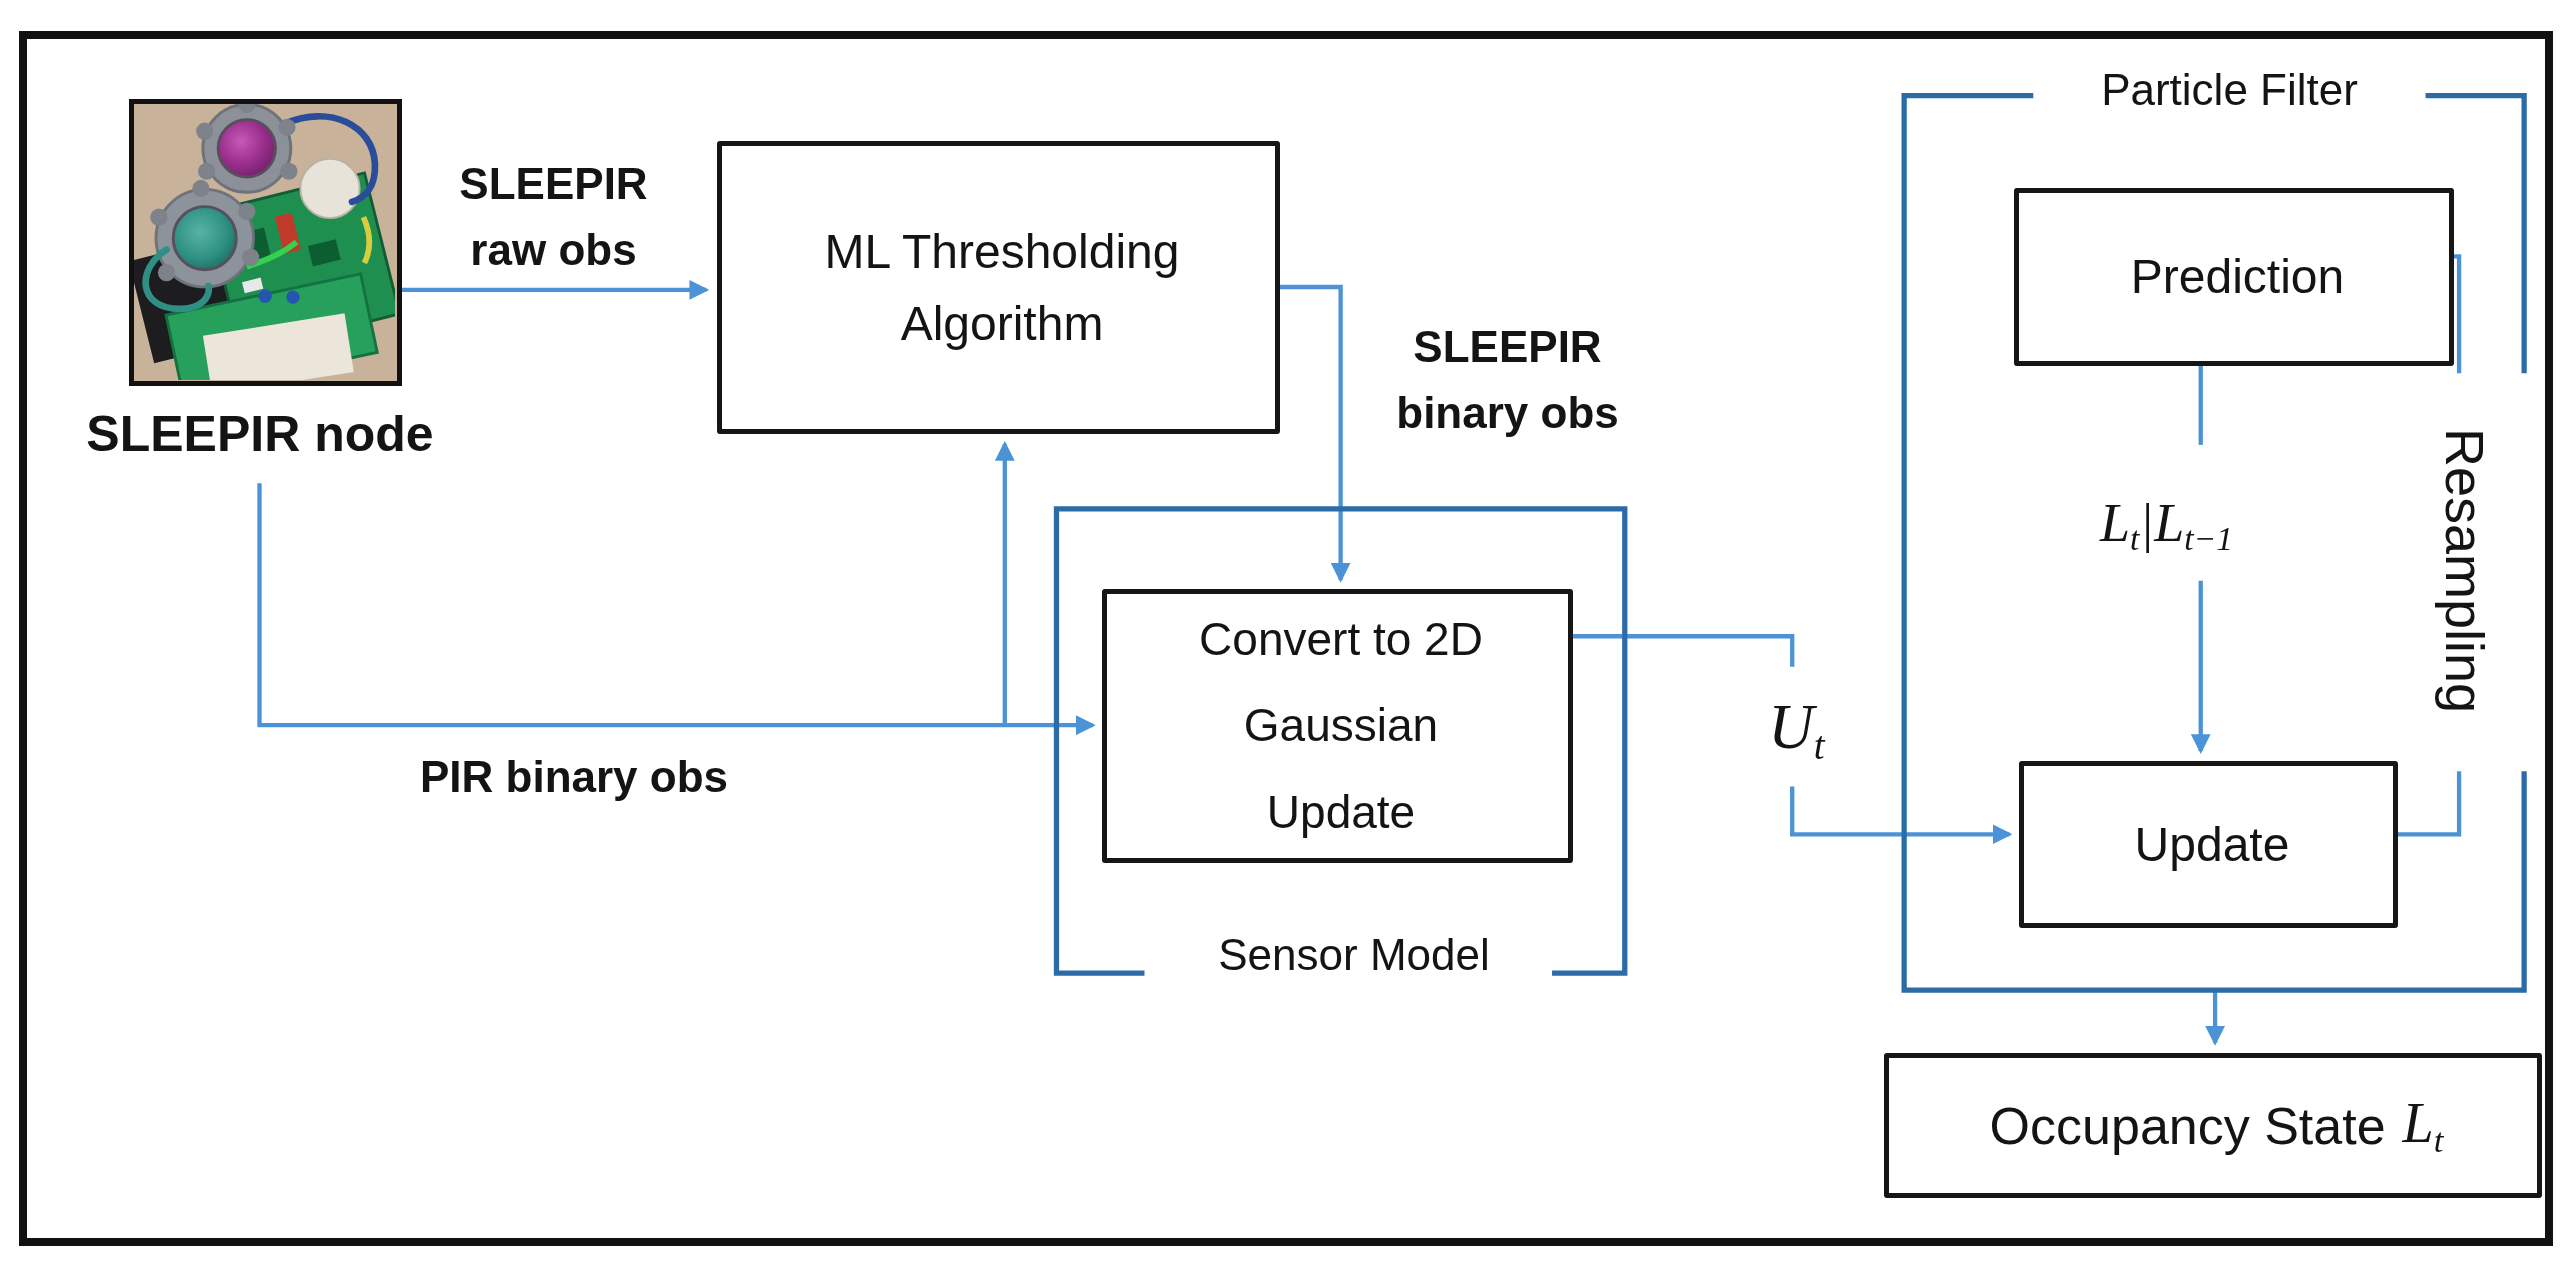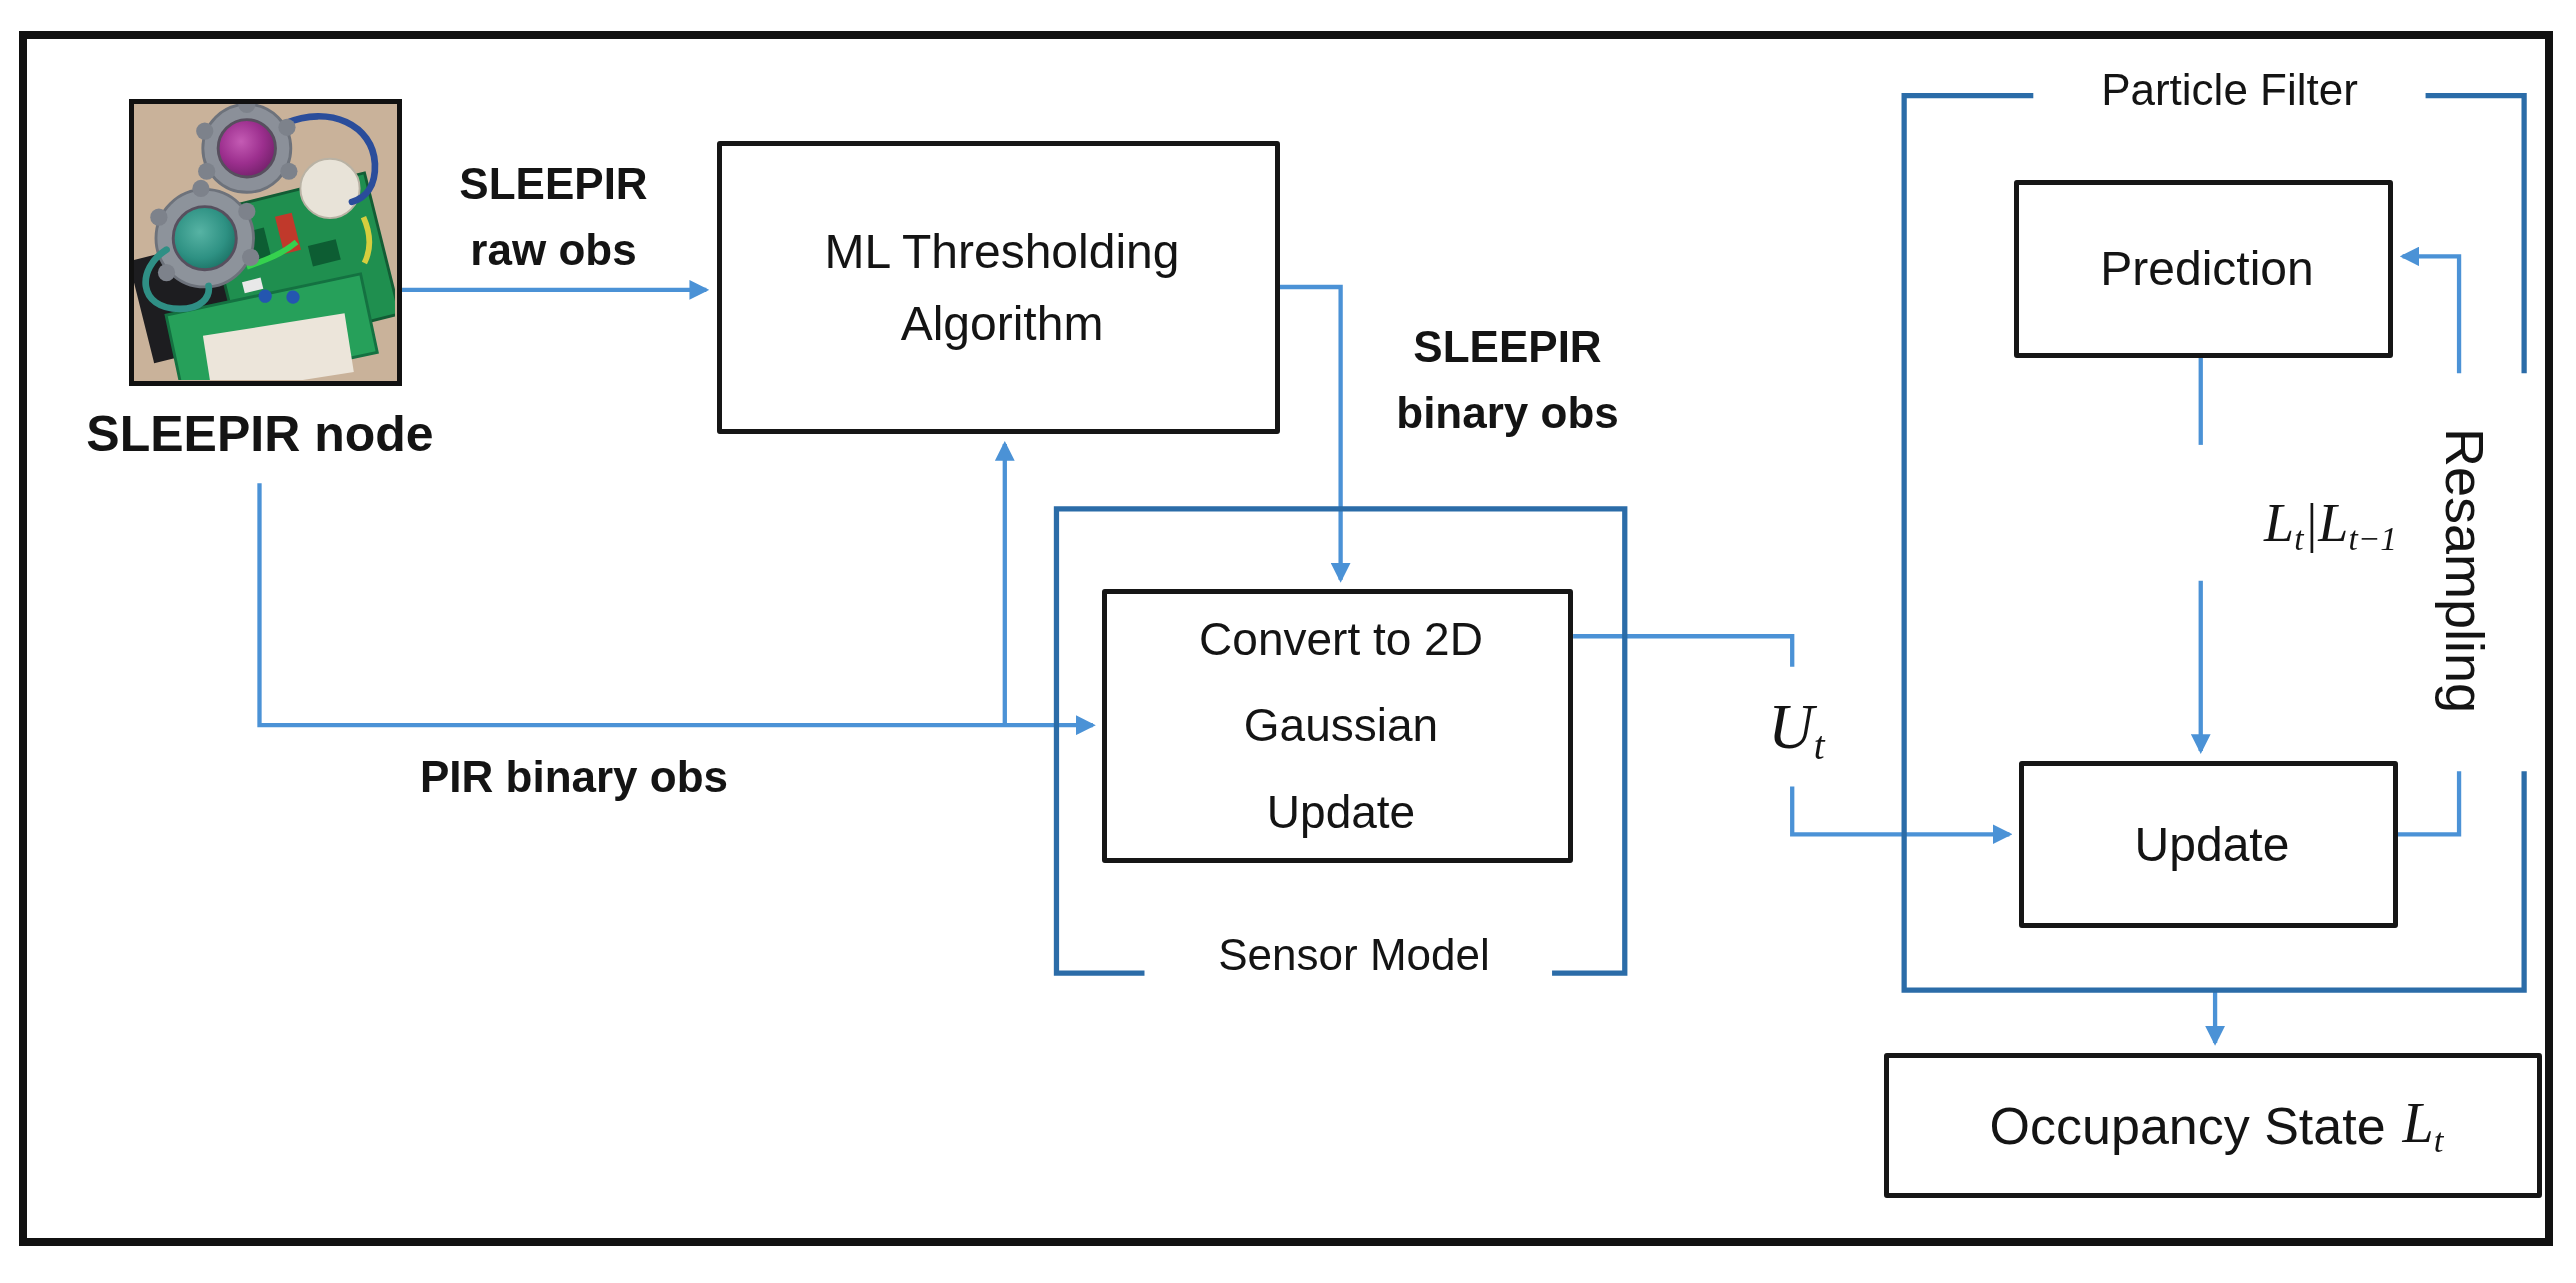--- a/index.html
+++ b/index.html
@@ -16,21 +16,21 @@
   
   .pbox{
     position:absolute;box-sizing:border-box;border:5.7px solid #161616;background:#fff;
     display:flex;flex-direction:column;align-items:center;justify-content:center;
     z-index:2;border-radius:2.9px;
   }
   .pbox .bline{display:block;font-size:48px;line-height:1.5;white-space:nowrap;margin-left:7px;}
   .box-ml{left:717px;top:141px;width:563px;height:293px;}
   .box-convert{left:1102px;top:589px;width:471px;height:274px;gap:15px;}
   .box-convert .bline{font-size:46px;line-height:1.55;}
-  .box-prediction{left:2014px;top:180px;width:379px;height:178px;}
+  .box-prediction{left:2014px;top:188px;width:440px;height:178px;}
   .box-update{left:2019px;top:761px;width:379px;height:167px;}
   .box-occupancy{left:1884px;top:1053px;width:658px;height:145px;flex-direction:row;gap:17px;}
   .box-occupancy .bline{font-size:52px;}
 
   
   .lbl{position:absolute;z-index:3;text-align:center;}
   .lbl .ln{display:block;}
   .lbl-node{left:59px;top:404px;width:402px;font-size:50px;font-weight:bold;line-height:1.2;}
   .lbl-rawobs{left:410px;top:151px;width:287px;font-size:44px;font-weight:bold;line-height:1.5;}
   .lbl-binobs{left:1359px;top:314px;width:297px;font-size:44px;font-weight:bold;line-height:1.5;}
@@ -39,21 +39,21 @@
   .lbl-particlefilter{left:2036px;top:65px;width:387px;font-size:44px;}
   .lbl-resampling{
     left:2263px;top:536px;width:402px;height:69px;line-height:69px;font-size:54px;
     transform:rotate(90deg);transform-origin:center center;
   }
   .math{font-family:"Liberation Serif",serif;font-style:italic;}
   .math sub{font-size:0.62em;vertical-align:-0.28em;letter-spacing:0;}
   .lbl-ut{left:1743px;top:681px;width:107px;height:96px;font-size:63px;
     display:flex;align-items:center;justify-content:center;}
   .lbl-lt{left:2100px;top:477px;width:297px;height:96px;font-size:54px;
-    display:flex;align-items:center;justify-content:flex-end;}
+    display:flex;align-items:center;justify-content:flex-start;}
   .occ-math{font-size:56px;}
 
   
   .photo{
     position:absolute;left:129px;top:99px;width:273px;height:287px;z-index:2;
     border:5.7px solid #111;box-sizing:border-box;background:#c9b29a;overflow:hidden;
   }
 </style>
 </head>
 <body>

